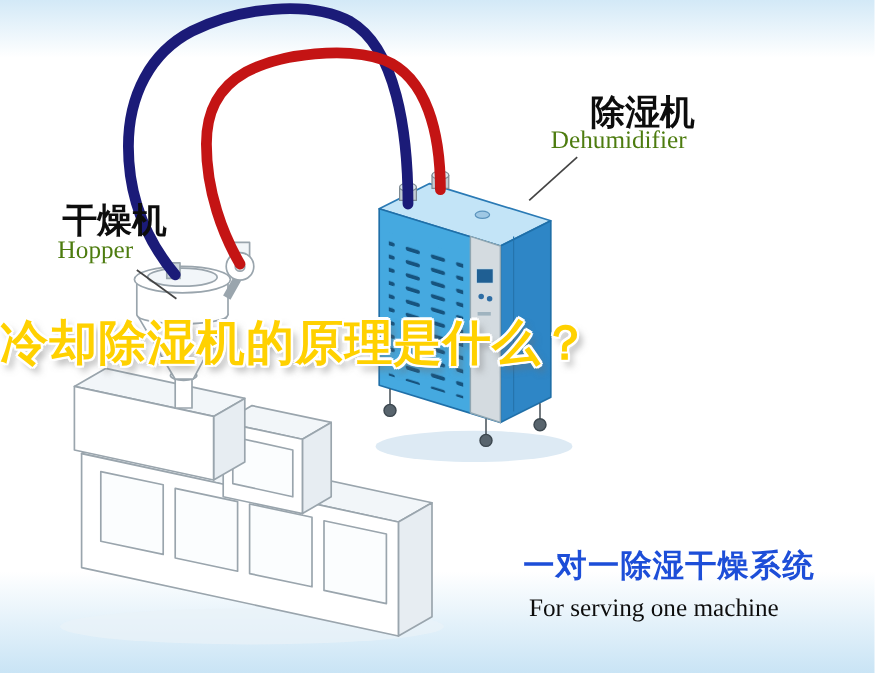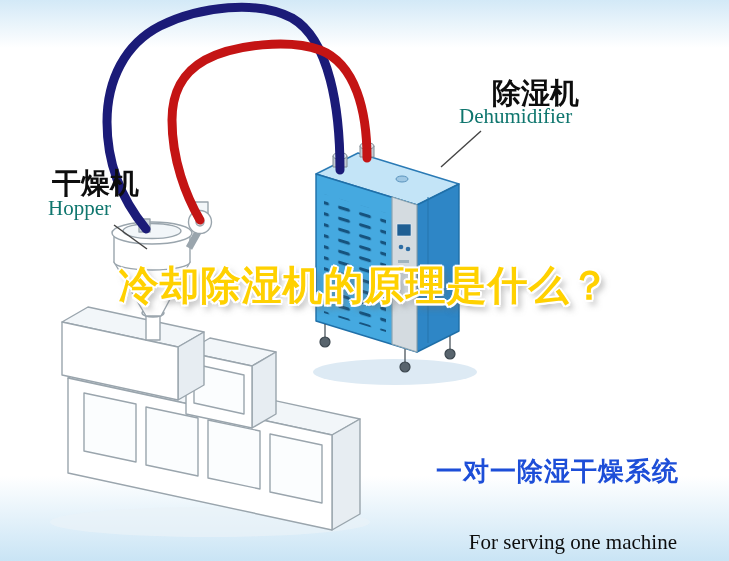--- a/index.html
+++ b/index.html
@@ -4,36 +4,36 @@
 <style>
   * { margin:0; padding:0; box-sizing:border-box; }
   html,body { background:#ffffff; font-family:"Liberation Sans", sans-serif; }
   .stage { position:relative; width:729px; height:561px; background:#ffffff; overflow:hidden; }
   .bg-top { position:absolute; left:0; top:0; right:0; height:48px;
     background:linear-gradient(180deg, #d3e9f7 0%, rgba(255,255,255,0) 100%); }
   .bg-bottom { position:absolute; left:0; bottom:0; right:0; height:85px;
     background:linear-gradient(0deg, #c9e4f5 0%, rgba(255,255,255,0) 100%); }
   .art { position:absolute; left:0; top:0; width:729px; height:561px; }
   .zh-label { position:absolute; font-weight:bold; font-size:29px; color:#0d0d0d; }
-  .en-label { position:absolute; font-family:"Liberation Serif", serif; font-size:21px; color:#0f766e; }
+  .en-label { position:absolute; font-family:"Liberation Serif", serif; font-size:21px; color:#4d7c0f; }
   .hopper-zh { left:52px; top:164px;font-family:Liberation Mono, monospace; }
   .hopper-en { left:48px; top:196px; }
   .dh-zh { left:492px; top:74px; }
   .dh-en { left:459px; top:104px; }
-  .main-title { position:absolute; left:0; top:258px; width:100%; text-align:center;
+  .main-title { position:absolute; left:0; top:258px; width:100%; 
     font-size:40px; font-weight:bold; letter-spacing:1px; color:#ffd100;
     text-shadow:
       -2px 0 0 #fff, 2px 0 0 #fff, 0 -2px 0 #fff, 0 2px 0 #fff,
       -1.5px -1.5px 0 #fff, 1.5px -1.5px 0 #fff, -1.5px 1.5px 0 #fff, 1.5px 1.5px 0 #fff,
       4px 5px 6px rgba(110,110,110,0.55);
     white-space:nowrap; }
   .footer-zh { position:absolute; right:50px; top:454px; font-size:26px; font-weight:bold;
     letter-spacing:1px; color:#1d4ed8; white-space:nowrap; }
-  .footer-en { position:absolute; right:52px; top:494px; font-family:"Liberation Serif", serif;
-    font-size:21px; color:#0d0d0d; white-space:nowrap;margin-top:36px; }
+  .footer-en { position:absolute; right:80px; top:494px; font-family:"Liberation Serif", serif;
+    font-size:21px; color:#0d0d0d; white-space:nowrap; }
 </style>
 </head>
 <body>
 
 <div class="stage">
   <div class="bg-top"></div>
   <div class="bg-bottom"></div>
 
   <svg class="art" viewBox="0 0 729 561">
     <defs>

